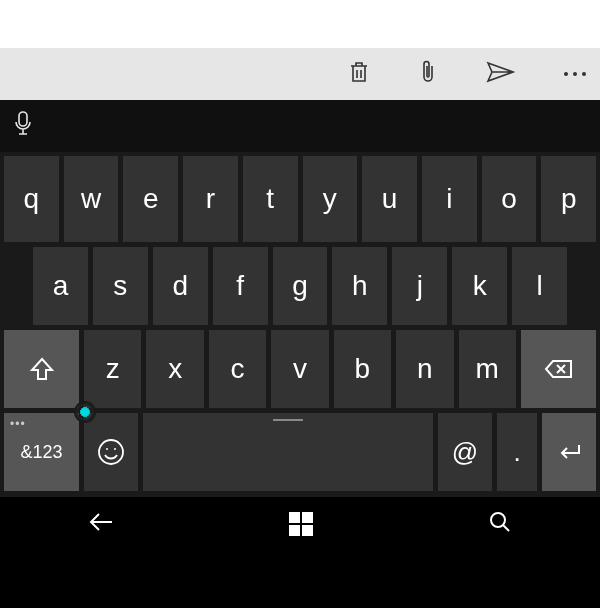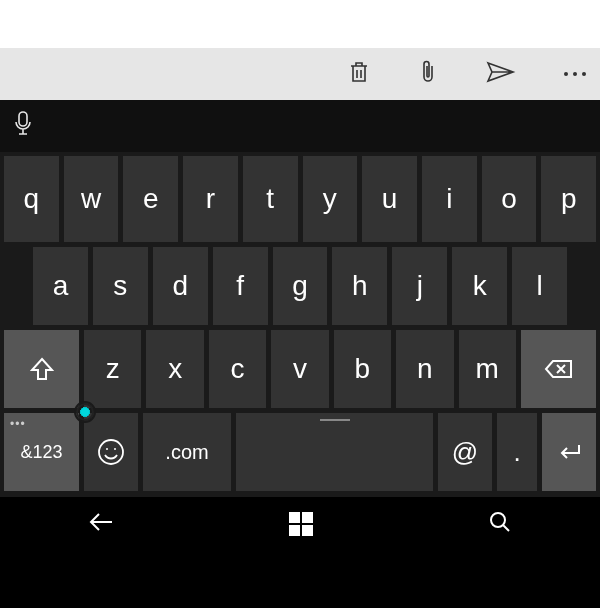--- a/index.html
+++ b/index.html
@@ -169,23 +169,20 @@
       <span>&amp;123</span>
     </div>
     <div class="key k-emoji">
       <svg width="28" height="28" viewBox="0 0 28 28" stroke-width="1.8">
         <circle cx="14" cy="14" r="12"></circle>
         <circle cx="10" cy="11" r="1" fill="#fff" stroke="none"></circle>
         <circle cx="18" cy="11" r="1" fill="#fff" stroke="none"></circle>
         <path d="M8 17c1.5 2.5 4 3.5 6 3.5s4.5-1 6-3.5"></path>
       </svg>
     </div>
-    <div class="key k-com">
-        <span>.com</span>
-      </div>
     <div class="key k-space">
       <div class="grip"></div>
       <span></span>
     </div>
     <div class="key k-at">
         <span>@</span>
       </div>
     <div class="key k-dot">
         <span>.</span>
       </div>

